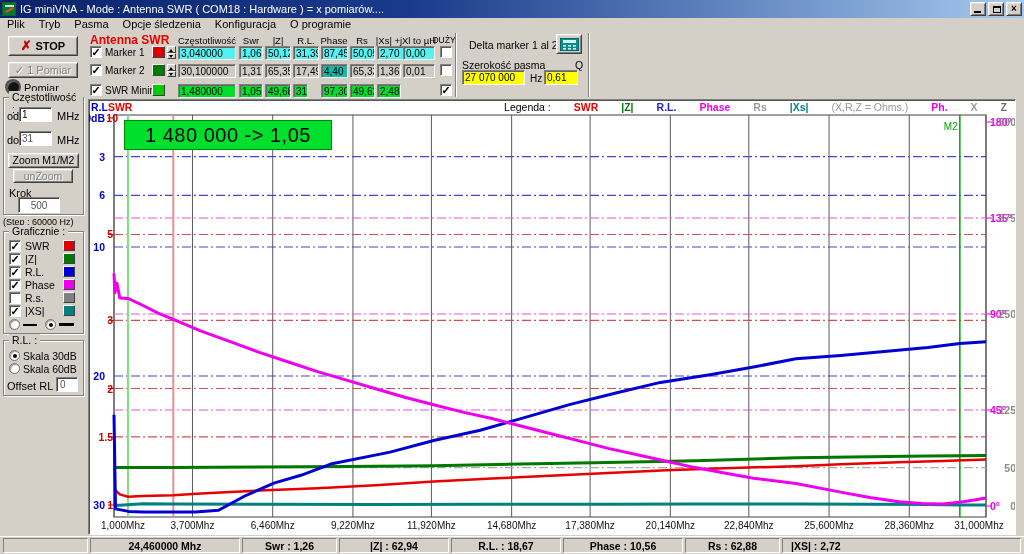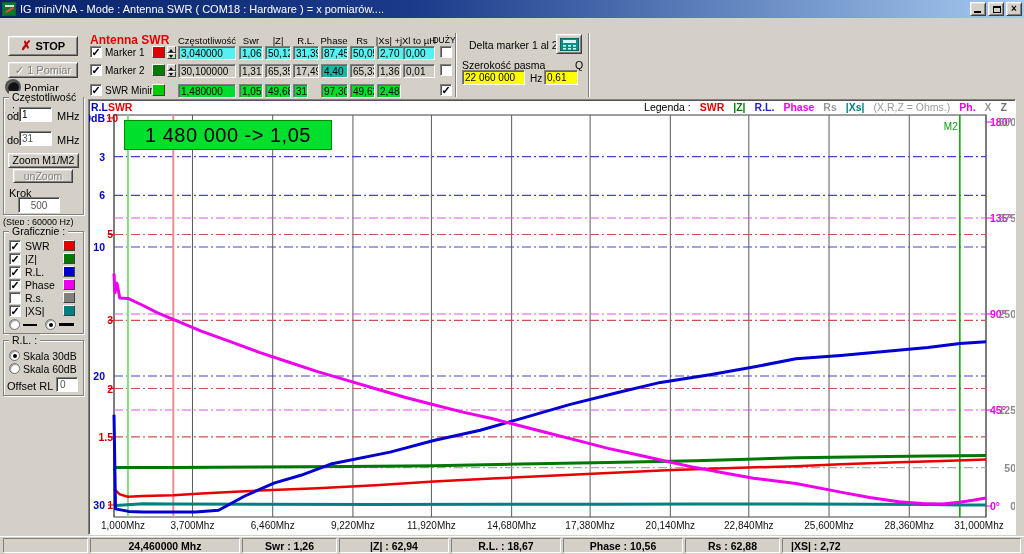--- a/index.html
+++ b/index.html
@@ -55,21 +55,21 @@
   .sidebar { position:absolute; left:0; top:31px; width:88px; height:505px; }
 
   
   .toppanel { position:absolute; left:88px; top:31px; width:936px; height:68px; font-size:10px; }
   .hdr { position:absolute; transform:translateX(-50%); font-size:9.5px; white-space:nowrap; }
   .vsep { position:absolute; top:2px; bottom:2px; width:2px; border-left:1px solid #808080; border-right:1px solid #fff; }
 
   
   .chartpanel { position:absolute; left:88px; top:99px; width:928px; height:436px;
     background:#fff; border:1px solid; border-color:#808080 #fff #fff #808080; box-shadow:inset 1px 1px 0 #555; }
-  .legend { position:absolute; top:1px; right:8px; display:flex; gap:9px; font-size:10.5px; white-space:nowrap; }
+  .legend { position:absolute; top:1px; right:8px; display:flex; gap:23px; font-size:10.5px; white-space:nowrap; }
   .corner { position:absolute; left:2px; top:1px; font-size:10.5px; font-weight:bold; }
   .annotation { position:absolute; left:35px; top:20px; width:208px; height:30px;
     border:1px solid #008800; color:#000; font-size:20px; line-height:28px; text-align:center;
     letter-spacing:0.5px; white-space:nowrap; }
 
   
   .statusbar { position:absolute; left:0; top:536px; width:1024px; height:18px; border-top:1px solid #fff; }
   .scell { position:absolute; top:1px; height:15px; border:1px solid; border-color:#808080 #fff #fff #808080;
     font-size:10.5px; font-weight:bold; text-align:center; line-height:14px; white-space:nowrap; }
 </style>
@@ -83,20 +83,28 @@
     <span class="ttext">IG miniVNA - Mode : Antenna SWR ( COM18 :  Hardware ) = x pomiarów....</span>
     <span class="winbtn">
         <span class="glyph-min"></span>
       </span>
     <span class="winbtn">
         <span class="glyph-res"></span>
       </span>
     <span class="winbtn">×</span>
   </div>
 
+  <div class="menubar" id="menubar">
+      <span class="menu-item">Plik</span>
+      <span class="menu-item">Tryb</span>
+      <span class="menu-item">Pasma</span>
+      <span class="menu-item">Opcje śledzenia</span>
+      <span class="menu-item">Konfiguracja</span>
+      <span class="menu-item">O programie</span>
+    </div>
 
   <div class="sidebar">
     <div class="btn3d abs" style="left:8px;top:5px;width:70px;height:20px;line-height:18px;font-weight:bold;">
       <span style="color:#c00000;font-size:13px;">✗ </span><span>STOP</span>
     </div>
     <div class="btn3d abs disabled" style="left:8px;top:31px;width:70px;height:16px;line-height:14px;">
       <span>✓ </span><span>1 Pomiar</span>
     </div>
     <div class="abs" style="left:7px;top:50px;width:12px;height:12px;border-radius:50%;background:#111;box-shadow:0 0 0 2px #555, inset 1px 1px 1px #777;"></div>
     <span class="abs" style="left:24px;top:51px;">Pomiar</span>
@@ -171,21 +179,21 @@
             <rect x="8" y="7" width="3" height="1.6"></rect>
             <rect x="13" y="7" width="3" height="1.6"></rect>
           <rect x="3" y="10" width="3" height="1.6"></rect>
             <rect x="8" y="10" width="3" height="1.6"></rect>
             <rect x="13" y="10" width="3" height="1.6"></rect>
         </g>
       </svg>
     </div>
     <span class="abs" style="left:374px;top:28px;font-size:10.5px;">Szerokość pasma</span>
     <span class="abs" style="left:487px;top:28px;font-size:10.5px;">Q</span>
-    <div class="field abs" style="left:374px;top:39px;width:63px;height:15px;background:#ffff00;">22 060 000</div>
+    <div class="field abs" style="left:374px;top:39px;width:63px;height:15px;background:#ffff00;">27 070 000</div>
     <span class="abs" style="left:442px;top:42px;">Hz</span>
     <div class="field abs" style="left:456px;top:39px;width:34px;height:15px;background:#ffff00;">0,61</div>
   <span class="hdr" style="left: 119px; top: 4px;">Częstotliwość</span>
       <span class="hdr" style="left: 163px; top: 4px;">Swr</span>
       <span class="hdr" style="left: 190px; top: 4px;">|Z|</span>
       <span class="hdr" style="left: 218px; top: 4px;">R.L.</span>
       <span class="hdr" style="left: 246px; top: 4px;">Phase</span>
       <span class="hdr" style="left: 274px; top: 4px;">Rs</span>
       <span class="hdr" style="left: 301px; top: 4px;">|Xs| +j</span>
       <span class="hdr" style="left: 331px; top: 4px;">Xl to µH</span>

